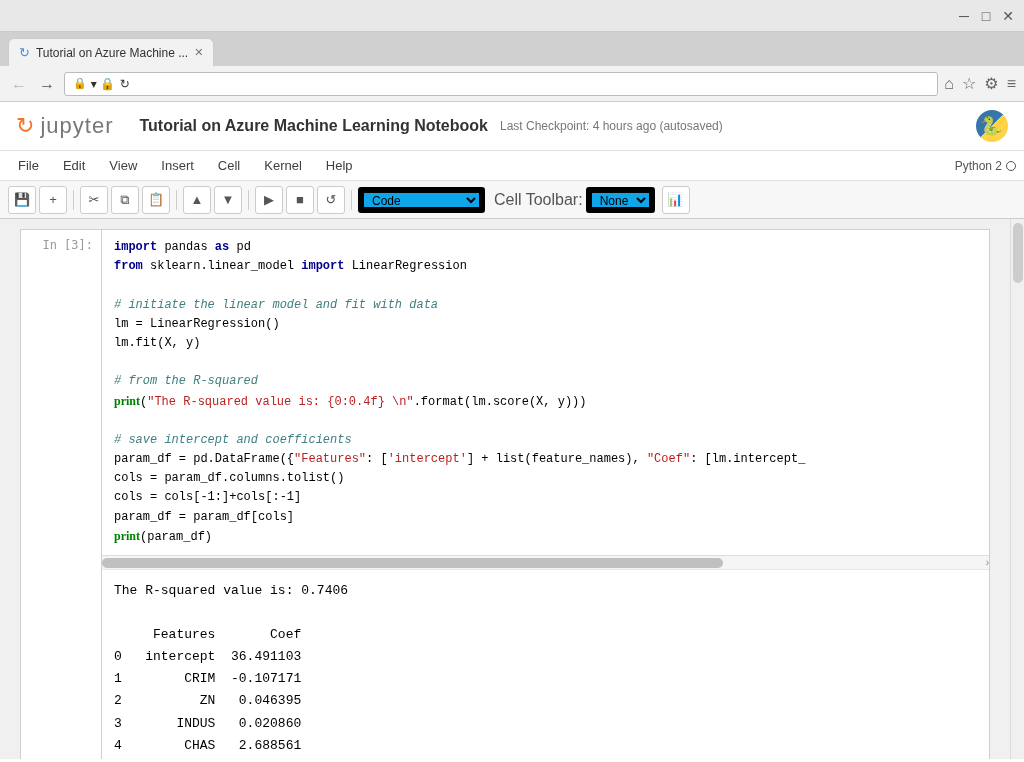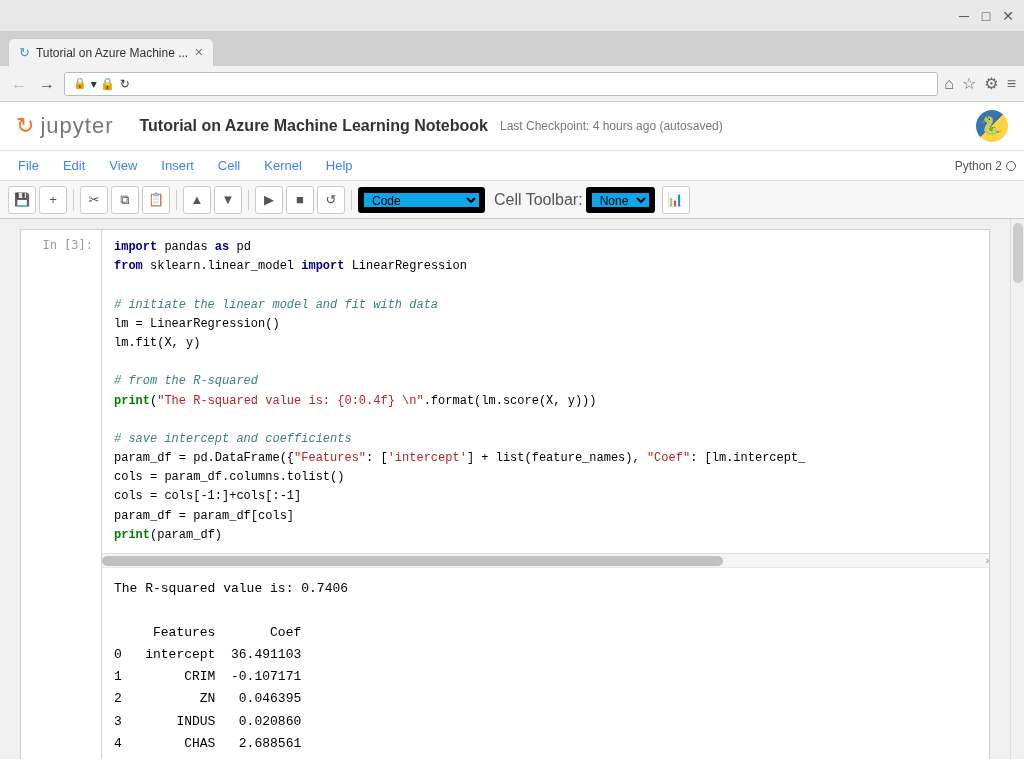--- a/index.html
+++ b/index.html
@@ -155,21 +155,21 @@
       border-bottom: 1px solid #e0e0e0;
       height: 30px;
       display: flex;
       align-items: center;
       padding: 0 8px;
       gap: 4px;
     }
     .menu-item {
       padding: 4px 10px;
       font-size: 13px;
-      color: #3b82f6;
+      color: #404040;
       cursor: pointer;
       border-radius: 3px;
     }
     .menu-right {
       margin-left: auto;
       display: flex;
       align-items: center;
       gap: 8px;
     }
     .kernel-indicator {
@@ -333,21 +333,21 @@
       font-family: 'Courier New', Courier, monospace;
       font-size: 13px;
       padding: 10px 12px;
       line-height: 1.7;
       color: #000;
       white-space: pre;
     }
     .kw2 { color: #00008b; font-weight: bold; }
     .str { color: #ba2121; }
     .cm { color: #408080; font-style: italic; }
-    .builtin { color: #008000; font-weight: bold; }
+    .builtin { color: #008000; font-weight: bold; font-family: Liberation Serif, serif; }
     .normal { color: #000; }
   </style>
 </head>
 <body>
 
 <div class="browser-titlebar">
   <div class="browser-titlebar-controls">
     <button class="title-btn">─</button>
     <button class="title-btn">□</button>
     <button class="title-btn">✕</button>

